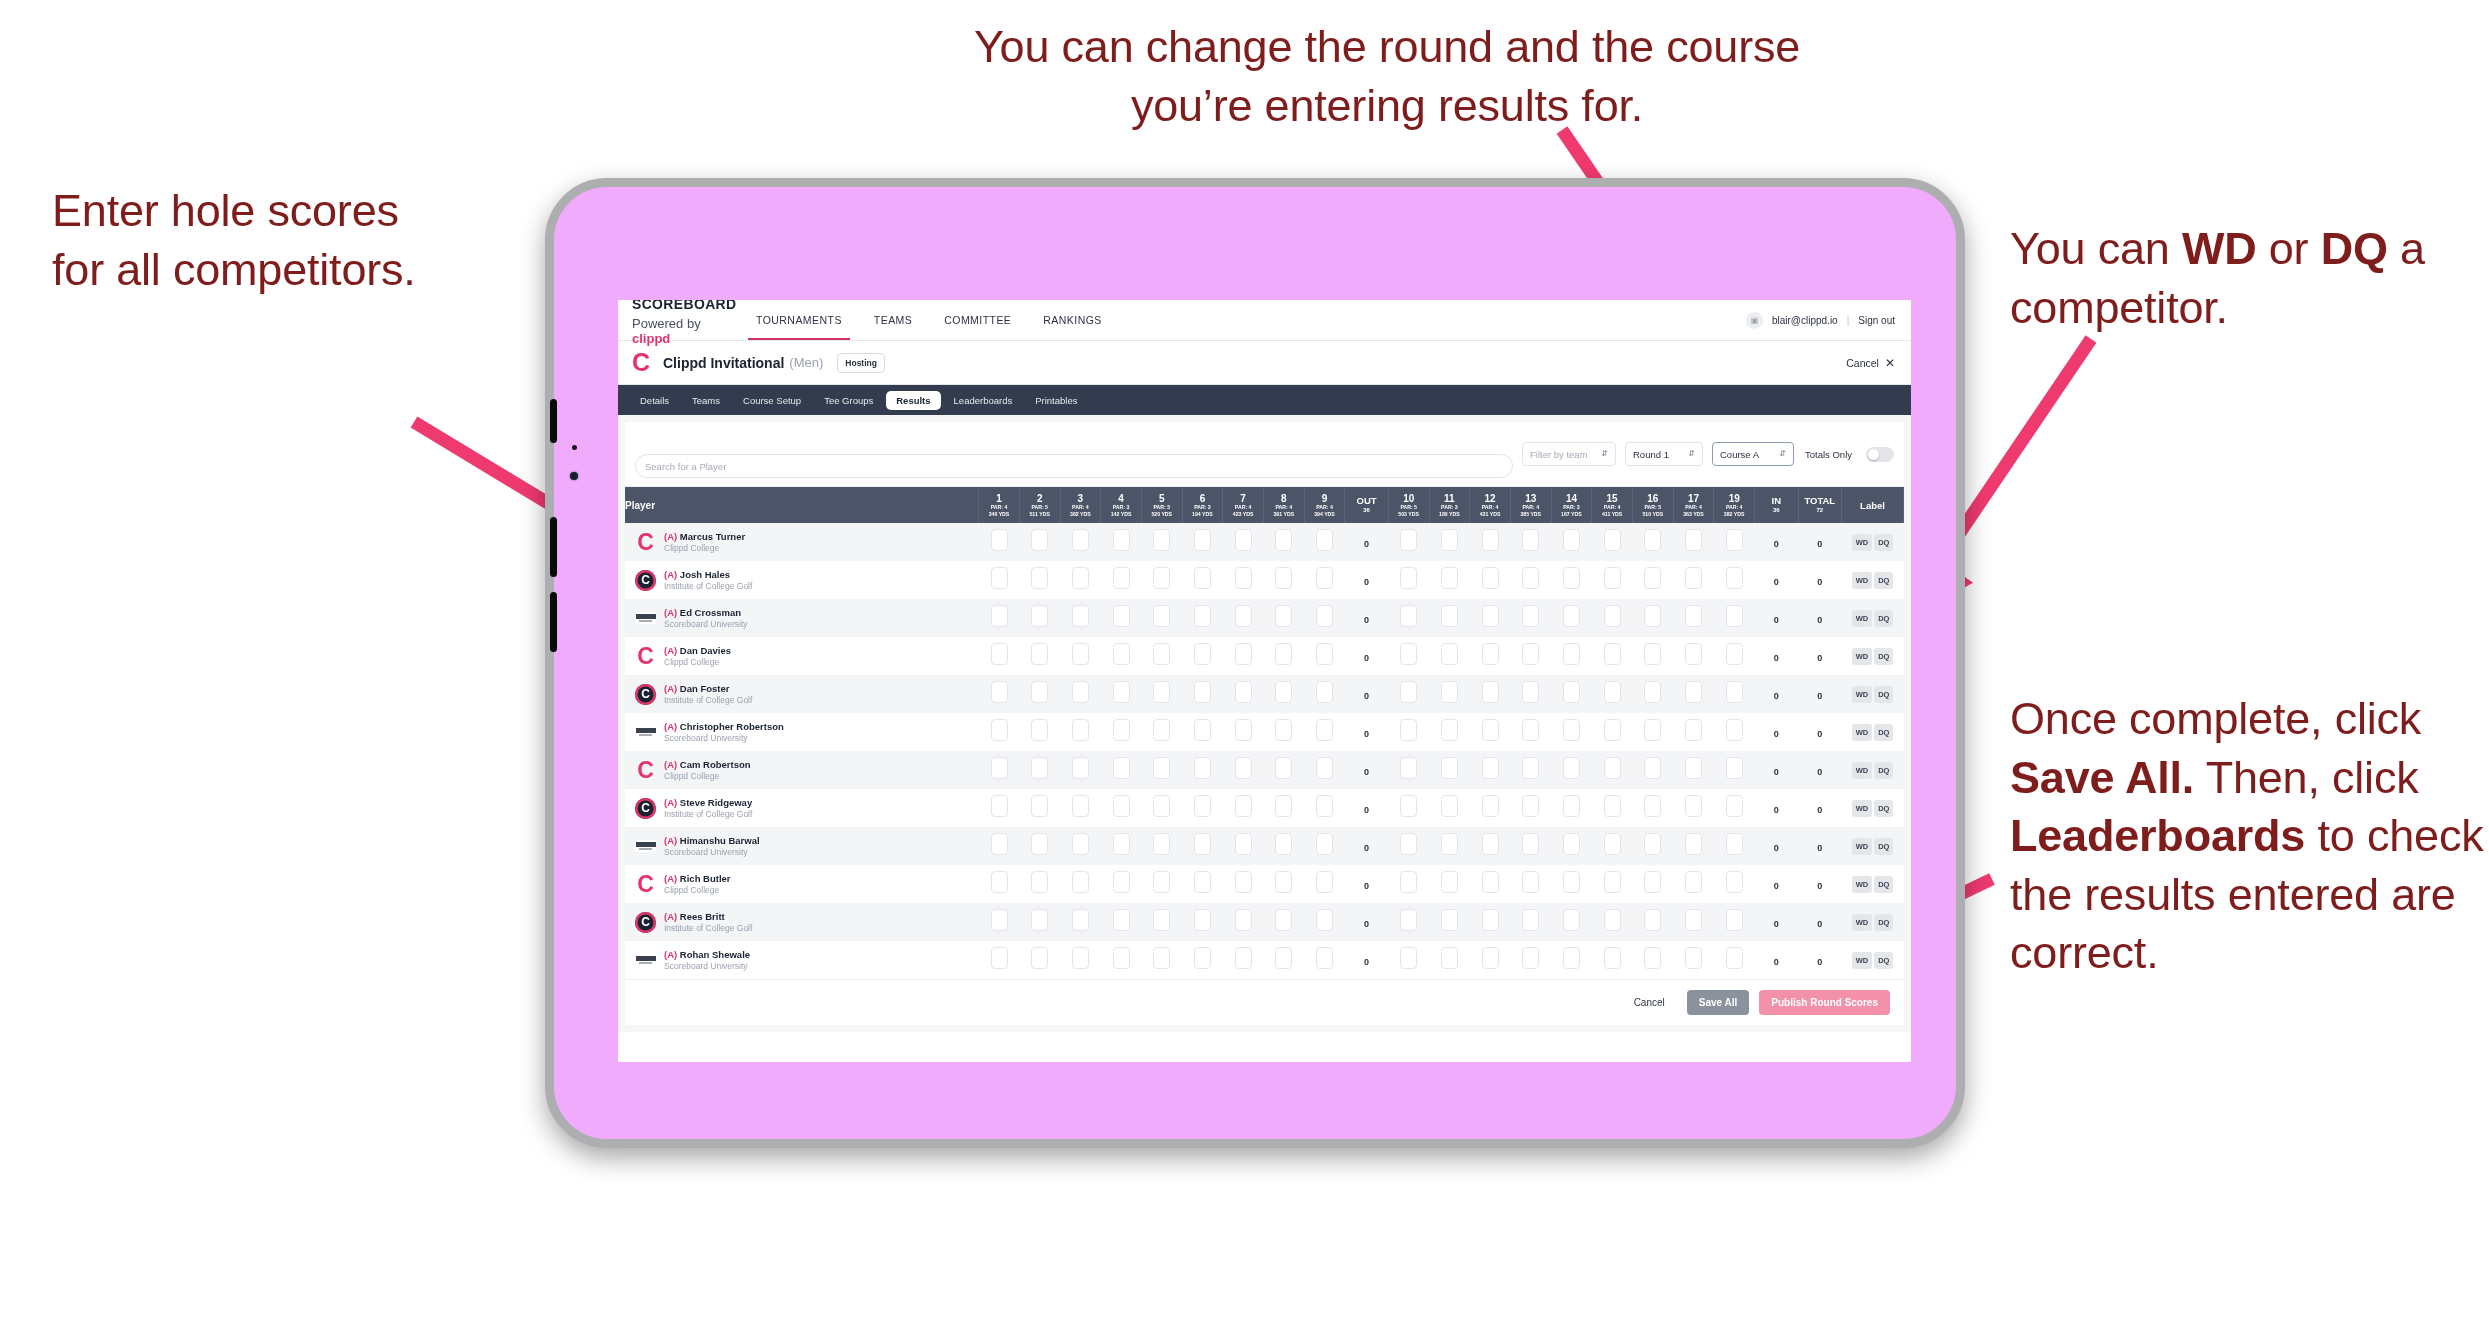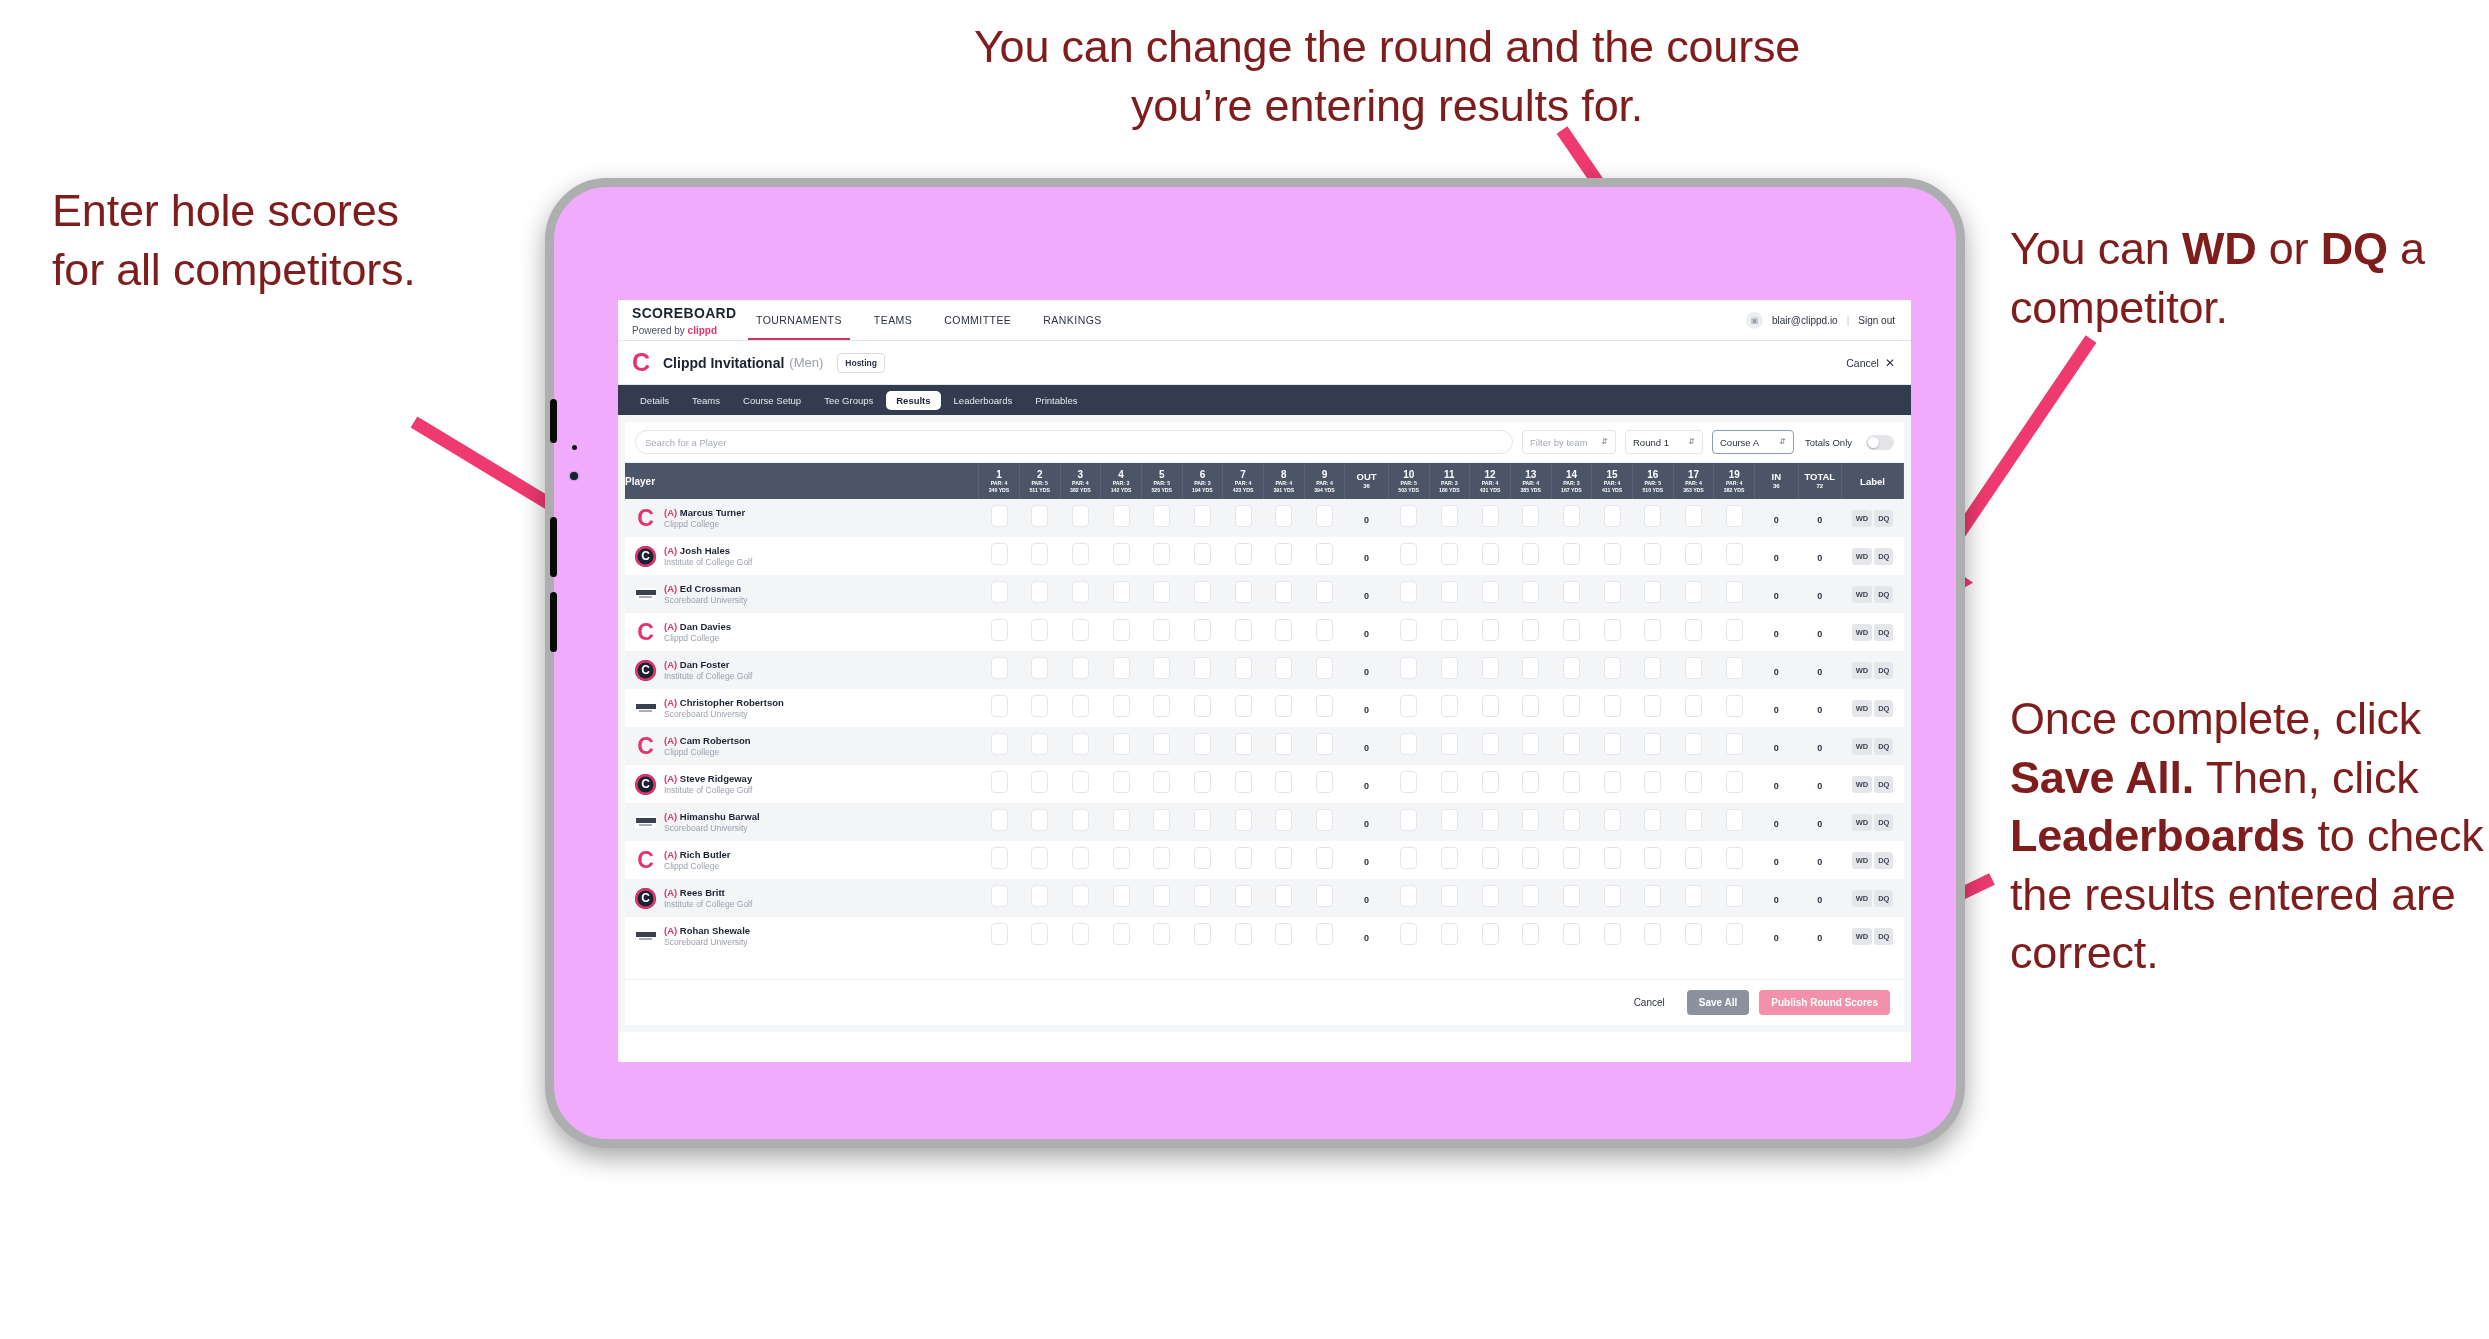--- a/index.html
+++ b/index.html
@@ -60,21 +60,21 @@
   #topbar {
     height: 41px; background: #fff; border-bottom: 1px solid #e4e6ea;
     display: flex; align-items: stretch; position: relative;
   }
   .brand { width: 122px; padding-left: 14px; display: flex; flex-direction: column; justify-content: center; }
   .brand .bw {
     font-size: 15px; font-weight: 700; color: #1b2333;
     letter-spacing: 0.4px; transform: scaleX(0.93); transform-origin: left center;
     font-family: "Liberation Sans", sans-serif;
   }
-  .brand .pw { font-size: 10px; color: #4b5160; margin-top: 4px; }
+  .brand .pw { font-size: 13px; color: #4b5160; margin-top: 4px; }
   .brand .pw i { font-style: normal; color: #e3356b; font-weight: 700; }
 
   .topnav { display: flex; align-items: stretch; }
   .topnav a {
     display: flex; align-items: center; padding: 16px 16px;
     font-size: 10.5px; color: #2b3240; letter-spacing: 0.45px;
     text-decoration: none; font-weight: 500; position: relative;
   }
   .topnav a.active::after {
     content: ""; position: absolute; left: 8px; right: 8px; bottom: 0;
@@ -128,20 +128,21 @@
 
   
   #filters {
     display: flex; align-items: center; gap: 9px;
     padding: 8px 10px; border-bottom: 1px solid #eceef1;
   }
   #search {
     flex: 1; height: 24px; border: 1px solid #e1e4e8; border-radius: 12px;
     background: #fff; font-size: 9.5px; color: #9aa0ad; padding: 0 9px;
     font-family: "Liberation Sans", sans-serif;
+    margin-top: 24px;
   }
   #search::placeholder { color: #a6abb5; }
   .sel {
     height: 24px; border: 1px solid #e1e4e8; border-radius: 4px; background: #fff;
     display: flex; align-items: center; justify-content: space-between;
     padding: 0 7px; font-size: 9.5px; color: #2b3240; gap: 8px;
   }
   .sel.muted { color: #a6abb5; }
   .sel.focus { border-color: #8e9bb6; }
   .sel .car { font-size: 8px; color: #7b8characters; color: #7b8596; line-height: 1; }

